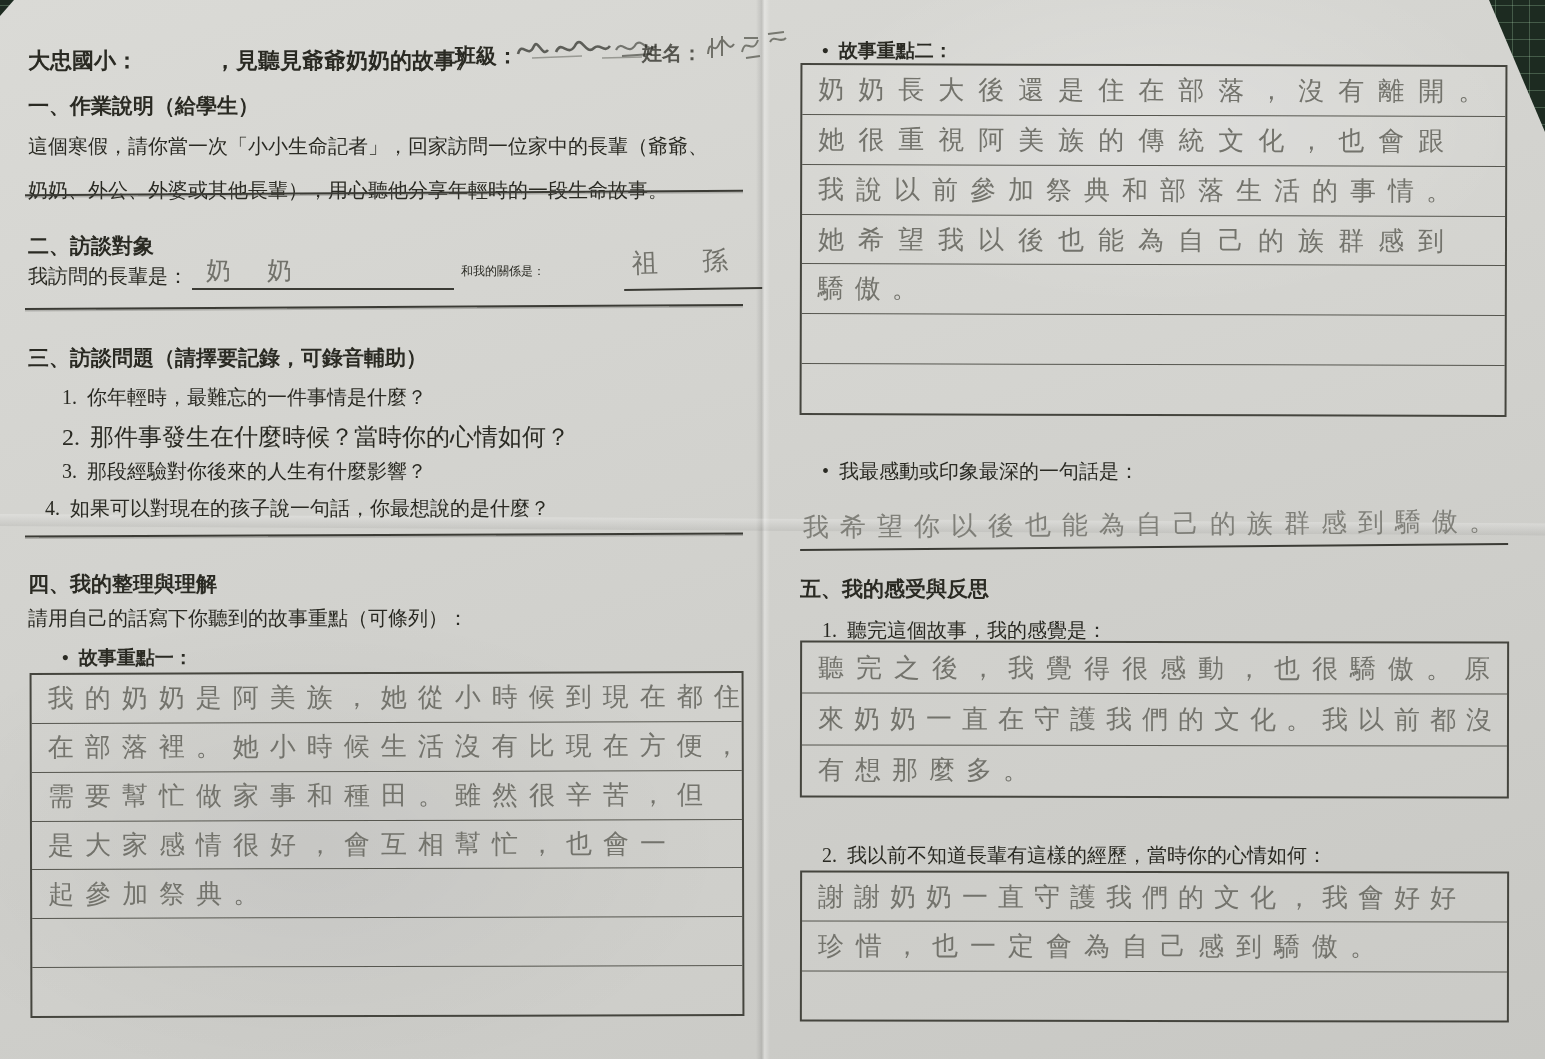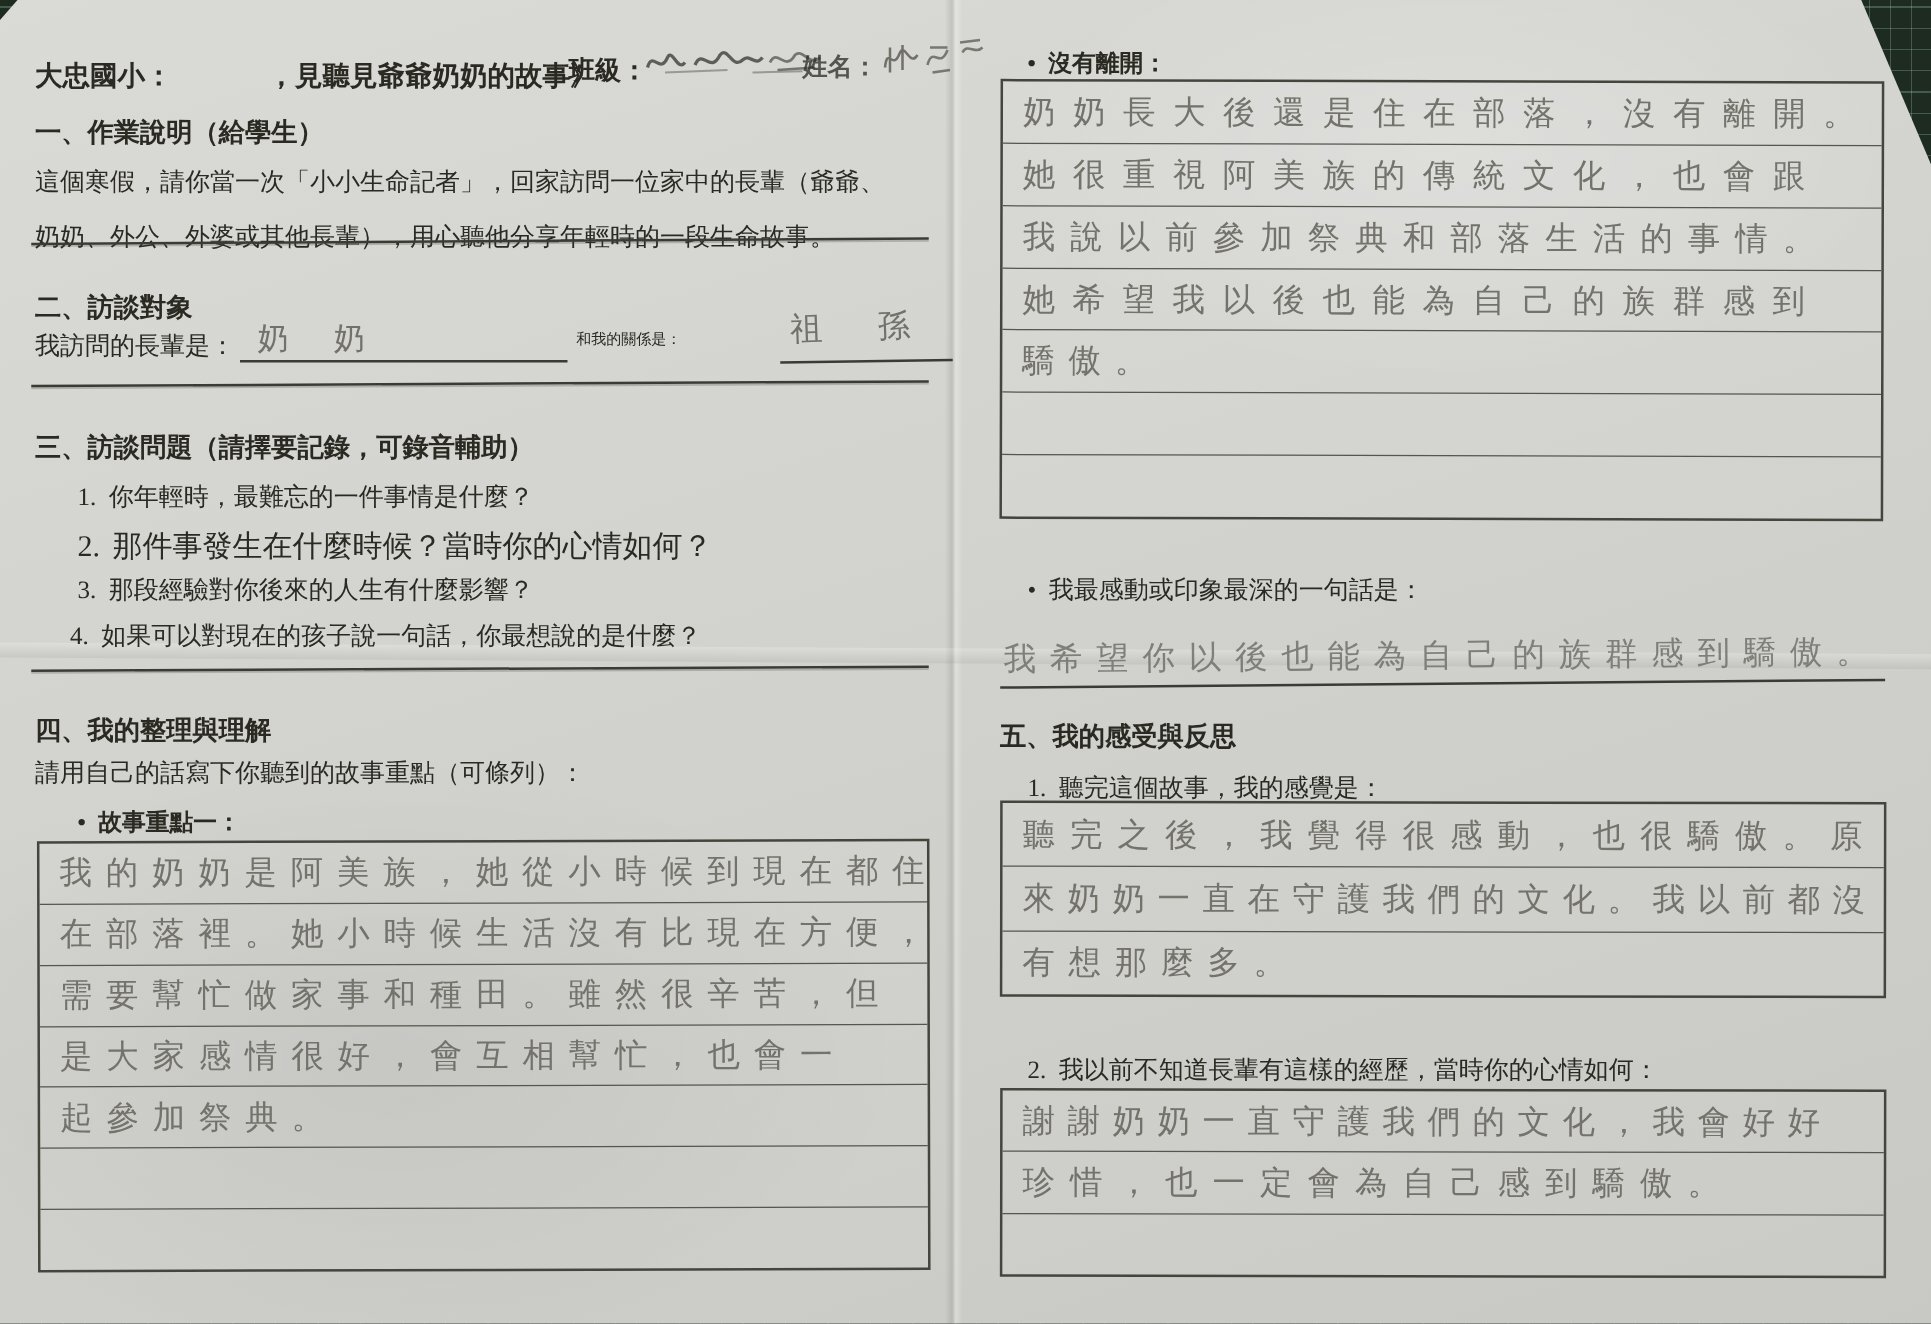--- a/index.html
+++ b/index.html
@@ -95,21 +95,21 @@
   <span class="print bold" style="left:28px; top:344px; font-size:21px;">三、訪談問題（請擇要記錄，可錄音輔助）</span>
   <span class="print" style="left:62px; top:384px; font-size:20px;">
     <span class="qnum">1.</span><span>你年輕時，最難忘的一件事情是什麼？</span>
   </span>
   <span class="print" style="left:62px; top:421px; font-size:24px;">
     <span class="qnum">2.</span><span>那件事發生在什麼時候？當時你的心情如何？</span>
   </span>
   <span class="print" style="left:62px; top:458px; font-size:20px;font-family:Liberation Serif, serif;">
     <span class="qnum">3.</span><span>那段經驗對你後來的人生有什麼影響？</span>
   </span>
-  <span class="print" style="left:56px; top:495px; font-size:20px;">
+  <span class="print" style="left:45px; top:495px; font-size:20px;">
     <span class="qnum">4.</span><span>如果可以對現在的孩子說一句話，你最想說的是什麼？</span>
   </span>
   <div class="hr" style="left:25px; top:534px; width:718px; transform:rotate(-.25deg);"></div>
 
   <span class="print bold" style="left:28px; top:570px; font-size:21px;">四、我的整理與理解</span>
   <span class="print" style="left:28px; top:605px; font-size:20px;">請用自己的話寫下你聽到的故事重點（可條列）：</span>
   <span class="print bold" style="left:62px; top:645px; font-size:19px;">
     <span class="qnum">•</span><span>故事重點一：</span>
   </span>
   <div class="box" style="left:30px; top:672px; width:710px; height:341px; transform:rotate(-.15deg);">
@@ -130,21 +130,21 @@
       </div>
     <div class="row">
         <span></span>
       </div>
     <div class="row">
         <span></span>
       </div>
   </div>
 
   <span class="print bold" style="left:822px; top:38px; font-size:19px;">
-    <span class="qnum">•</span><span>沒有離開：</span>
+    <span class="qnum">•</span><span>故事重點二：</span>
   </span>
   <div class="box" style="left:800px; top:64px; width:703px; height:348px; transform:rotate(.15deg);">
     <div class="row">
         <span style="letter-spacing:14px;">奶奶長大後還是住在部落，沒有離開。</span>
       </div>
     <div class="row">
         <span style="letter-spacing:14px;">她很重視阿美族的傳統文化，也會跟</span>
       </div>
     <div class="row">
         <span style="letter-spacing:12px;">我說以前參加祭典和部落生活的事情。</span>

